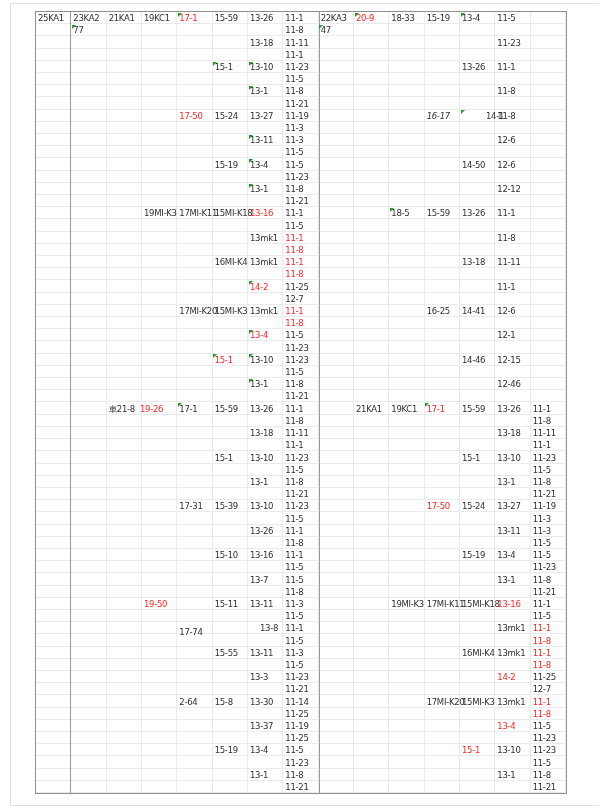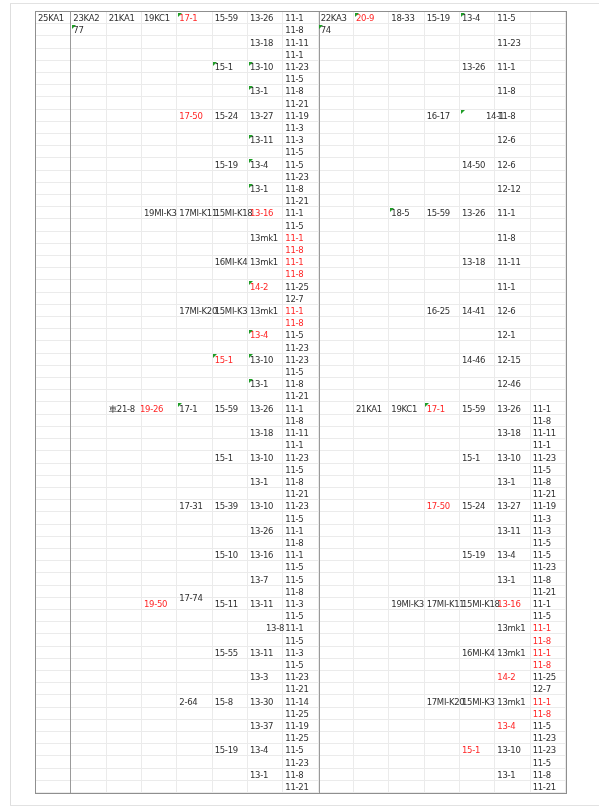--- a/index.html
+++ b/index.html
@@ -46,21 +46,21 @@
       <div class="cell red" style="left: 320px; top: 1.2px;">20-9</div>
       <div class="marker" style="left: 318.5px; top: 0.8px;"></div>
       <div class="cell" style="left: 355.333px; top: 1.2px;">18-33</div>
       <div class="cell" style="left: 390.667px; top: 1.2px;">15-19</div>
       <div class="cell" style="left: 426px; top: 1.2px;">13-4</div>
       <div class="marker" style="left: 424.5px; top: 0.8px;"></div>
       <div class="cell" style="left: 461.333px; top: 1.2px;">11-5</div>
       <div class="cell" style="left: 37.3333px; top: 13.4031px;">77</div>
       <div class="marker" style="left: 35.8333px; top: 13.0031px;"></div>
       <div class="cell" style="left: 249.333px; top: 13.4031px;">11-8</div>
-      <div class="cell" style="left: 284.667px; top: 13.4031px;">74</div>
+      <div class="cell" style="left: 284.667px; top: 13.4031px;">47</div>
       <div class="marker" style="left: 283.167px; top: 13.0031px;"></div>
       <div class="cell" style="left: 214px; top: 25.6062px;">13-18</div>
       <div class="cell" style="left: 249.333px; top: 25.6062px;">11-11</div>
       <div class="cell" style="left: 461.333px; top: 25.6062px;">11-23</div>
       <div class="cell" style="left: 249.333px; top: 37.8094px;">11-1</div>
       <div class="cell" style="left: 178.667px; top: 50.0125px;">15-1</div>
       <div class="marker" style="left: 177.167px; top: 49.6125px;"></div>
       <div class="cell" style="left: 214px; top: 50.0125px;">13-10</div>
       <div class="marker" style="left: 212.5px; top: 49.6125px;"></div>
       <div class="cell" style="left: 249.333px; top: 50.0125px;">11-23</div>
@@ -69,21 +69,21 @@
       <div class="cell" style="left: 249.333px; top: 62.2156px;">11-5</div>
       <div class="cell" style="left: 214px; top: 74.4188px;">13-1</div>
       <div class="marker" style="left: 212.5px; top: 74.0187px;"></div>
       <div class="cell" style="left: 249.333px; top: 74.4188px;">11-8</div>
       <div class="cell" style="left: 461.333px; top: 74.4188px;">11-8</div>
       <div class="cell" style="left: 249.333px; top: 86.6219px;">11-21</div>
       <div class="cell red" style="left: 143.333px; top: 98.825px;">17-50</div>
       <div class="cell" style="left: 178.667px; top: 98.825px;">15-24</div>
       <div class="cell" style="left: 214px; top: 98.825px;">13-27</div>
       <div class="cell" style="left: 249.333px; top: 98.825px;">11-19</div>
-      <div class="cell" style="left: 390.667px; top: 98.825px;">16-17</div>
+      <div class="cell" style="left: 390.667px; top: 98.825px; font-style: italic;">16-17</div>
       <div class="cell" style="left: 450px; top: 98.825px;">14-1</div>
       <div class="marker" style="left: 424.5px; top: 98.425px;"></div>
       <div class="cell" style="left: 461.333px; top: 98.825px;">11-8</div>
       <div class="cell" style="left: 249.333px; top: 111.028px;">11-3</div>
       <div class="cell" style="left: 214px; top: 123.231px;">13-11</div>
       <div class="marker" style="left: 212.5px; top: 122.831px;"></div>
       <div class="cell" style="left: 249.333px; top: 123.231px;">11-3</div>
       <div class="cell" style="left: 461.333px; top: 123.231px;">12-6</div>
       <div class="cell" style="left: 249.333px; top: 135.434px;">11-5</div>
       <div class="cell" style="left: 178.667px; top: 147.637px;">15-19</div>
@@ -210,32 +210,32 @@
       <div class="cell" style="left: 496.667px; top: 538.138px;">11-5</div>
       <div class="cell" style="left: 249.333px; top: 550.341px;">11-5</div>
       <div class="cell" style="left: 496.667px; top: 550.341px;">11-23</div>
       <div class="cell" style="left: 214px; top: 562.544px;">13-7</div>
       <div class="cell" style="left: 249.333px; top: 562.544px;">11-5</div>
       <div class="cell" style="left: 461.333px; top: 562.544px;">13-1</div>
       <div class="cell" style="left: 496.667px; top: 562.544px;">11-8</div>
       <div class="cell" style="left: 249.333px; top: 574.747px;">11-8</div>
       <div class="cell" style="left: 496.667px; top: 574.747px;">11-21</div>
       <div class="cell red" style="left: 108px; top: 586.95px;">19-50</div>
-      <div class="cell" style="left: 143.333px; top: 581px;">17-74</div>
+      <div class="cell" style="left: 143.333px; top: 615px;">17-74</div>
       <div class="cell" style="left: 178.667px; top: 586.95px;">15-11</div>
       <div class="cell" style="left: 214px; top: 586.95px;">13-11</div>
       <div class="cell" style="left: 249.333px; top: 586.95px;">11-3</div>
       <div class="cell" style="left: 355.333px; top: 586.95px;">19MI-K3</div>
       <div class="cell" style="left: 390.667px; top: 586.95px;">17MI-K11</div>
       <div class="cell" style="left: 426px; top: 586.95px;">15MI-K18</div>
       <div class="cell red" style="left: 461.333px; top: 586.95px;">13-16</div>
       <div class="cell" style="left: 496.667px; top: 586.95px;">11-1</div>
       <div class="cell" style="left: 249.333px; top: 599.153px;">11-5</div>
       <div class="cell" style="left: 496.667px; top: 599.153px;">11-5</div>
-      <div class="cell" style="left: 230px; top: 611.356px;">13-8</div>
+      <div class="cell" style="left: 224px; top: 611.356px;">13-8</div>
       <div class="cell" style="left: 249.333px; top: 611.356px;">11-1</div>
       <div class="cell" style="left: 461.333px; top: 611.356px;">13mk1</div>
       <div class="cell red" style="left: 496.667px; top: 611.356px;">11-1</div>
       <div class="cell" style="left: 249.333px; top: 623.559px;">11-5</div>
       <div class="cell red" style="left: 496.667px; top: 623.559px;">11-8</div>
       <div class="cell" style="left: 178.667px; top: 635.763px;">15-55</div>
       <div class="cell" style="left: 214px; top: 635.763px;">13-11</div>
       <div class="cell" style="left: 249.333px; top: 635.763px;">11-3</div>
       <div class="cell" style="left: 426px; top: 635.763px;">16MI-K4</div>
       <div class="cell" style="left: 461.333px; top: 635.763px;">13mk1</div>

